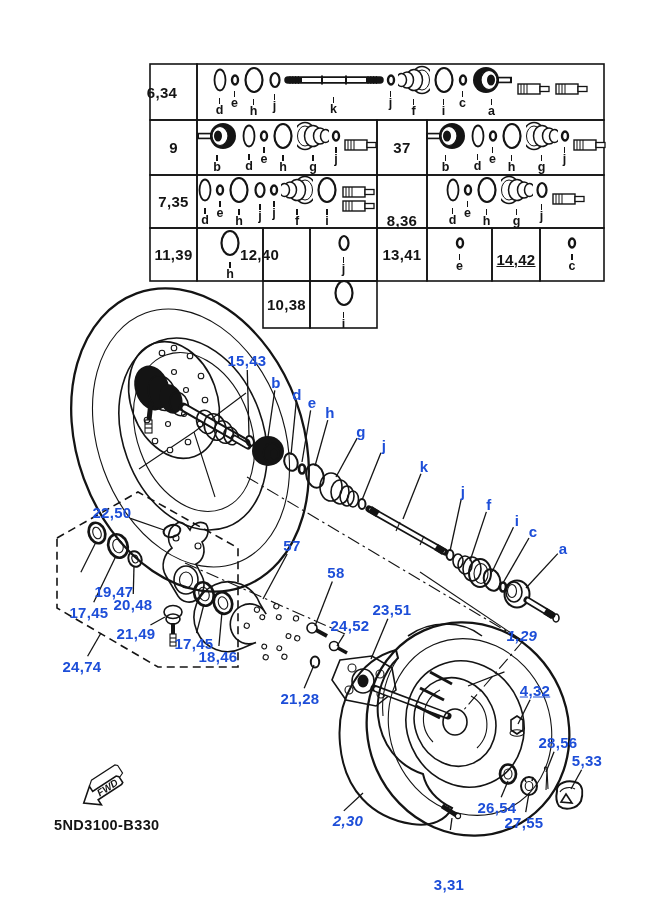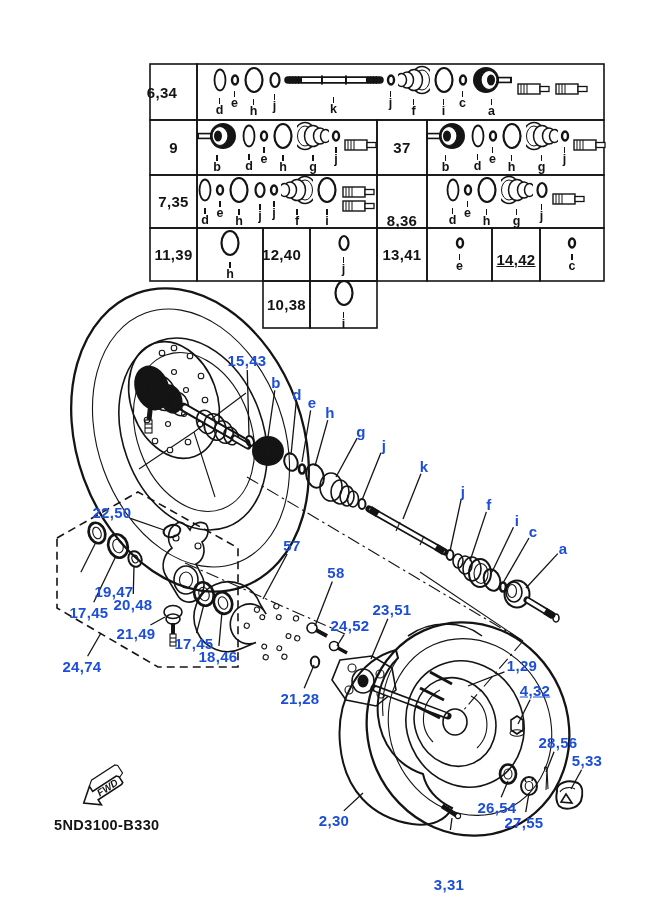--- a/index.html
+++ b/index.html
@@ -666,21 +666,21 @@
       <div class="t-label" style="left: 150px; top: 228px; width: 47px; height: 53px;">11,39</div>
       <div class="t-items" style="left: 197px; top: 228px; width: 66px; height: 53px;">
         <div class="pitem">
           <span><svg width="24" height="30">
               <ellipse cx="12" cy="15" rx="8.5" ry="12" fill="none" stroke="#141414" stroke-width="2.2"></ellipse>
             </svg></span>
           <div class="ptick"></div>
           <span class="pletter">h</span>
         </div>
       </div>
-      <div class="t-label" style="left: 268px; top: 228px; width: 27px; height: 53px;">12,40</div>
+      <div class="t-label" style="left: 246px; top: 228px; width: 27px; height: 53px;">12,40</div>
       <div class="t-items" style="left: 310px; top: 228px; width: 67px; height: 53px;">
         <div class="pitem">
           <span><svg width="14" height="20">
               <ellipse cx="7" cy="10" rx="4.5" ry="7" fill="none" stroke="#141414" stroke-width="2.2"></ellipse>
             </svg></span>
           <div class="ptick"></div>
           <span class="pletter">j</span>
         </div>
       </div>
       <div class="t-label" style="left: 377px; top: 228px; width: 50px; height: 53px;">13,41</div>
@@ -734,24 +734,24 @@
       <div class="callout" style="left: 133px; top: 604px;">20,48</div>
       <div class="callout" style="left: 136px; top: 633px;">21,49</div>
       <div class="callout" style="left: 194px; top: 643px;">17,45</div>
       <div class="callout" style="left: 218px; top: 656px;">18,46</div>
       <div class="callout" style="left: 82px; top: 666px;">24,74</div>
       <div class="callout" style="left: 292px; top: 545px;">57</div>
       <div class="callout" style="left: 336px; top: 572px;">58</div>
       <div class="callout" style="left: 350px; top: 625px;">24,52</div>
       <div class="callout" style="left: 392px; top: 609px;">23,51</div>
       <div class="callout" style="left: 300px; top: 698px;">21,28</div>
-      <div class="callout" style="left: 522px; top: 665px;">1,29</div>
+      <div class="callout" style="left: 522px; top: 635px; font-style: italic;">1,29</div>
       <div class="callout" style="left: 535px; top: 690px; text-decoration: underline;">4,32</div>
       <div class="callout" style="left: 558px; top: 742px;">28,56</div>
       <div class="callout" style="left: 587px; top: 760px;">5,33</div>
       <div class="callout" style="left: 497px; top: 807px;">26,54</div>
       <div class="callout" style="left: 524px; top: 822px;">27,55</div>
-      <div class="callout" style="left: 334px; top: 820px;">2,30</div>
+      <div class="callout" style="left: 348px; top: 820px; font-style: italic;">2,30</div>
       <div class="callout" style="left: 449px; top: 840px; margin-top: 44px;">3,31</div>
     </div>
 
   <div id="footer-code">5ND3100-B330</div>
 </div>
 
 </body></html>

